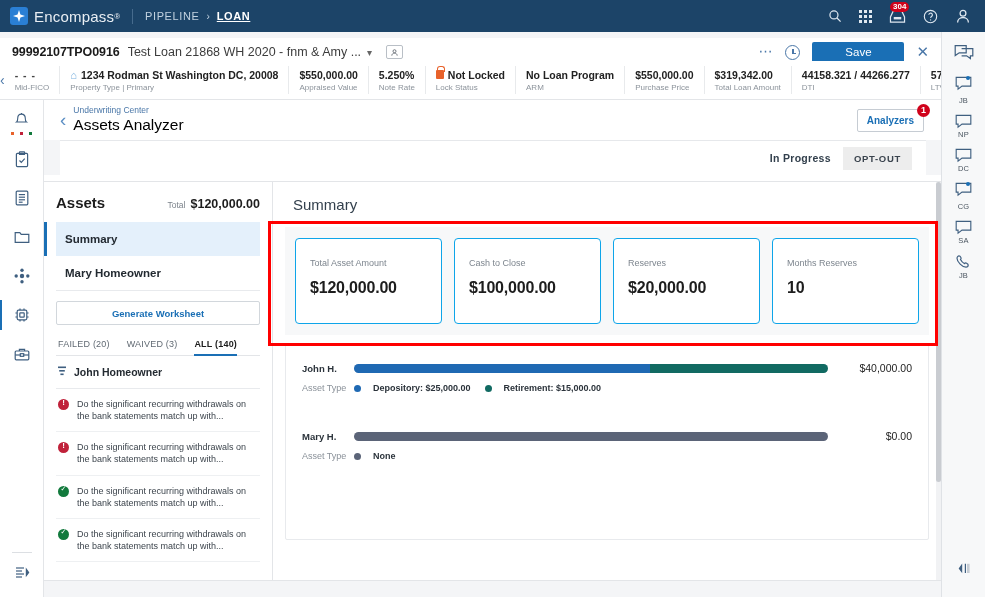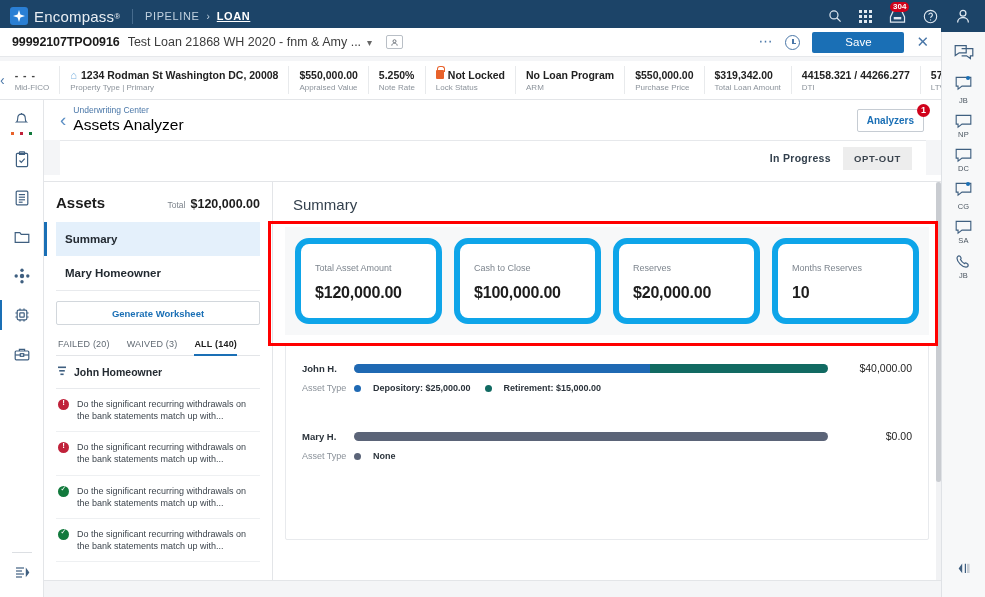--- a/index.html
+++ b/index.html
@@ -37,21 +37,21 @@
   .grid9 { display:grid; grid-template-columns:repeat(3,3px); grid-template-rows:repeat(3,3px); gap:2px; }
   .grid9 i { background:#dfe8f0; display:block; width:3px; height:3px; }
   .badge-wrap { position:relative; }
   .badge {
     position:absolute; top:-7px; left:1px; background:#d0021b; color:#fff;
     font-size:8px; font-weight:bold; border-radius:7px; padding:1px 3px; line-height:1.1;
   }
 
   
   .loanbar {
-    position:absolute; left:0; top:28px; width:941px; height:29px;
+    position:absolute; left:0; top:38px; width:941px; height:29px;
     background:#ffffff; display:flex; align-items:center; padding:0 12px;
     border-bottom:1px solid #e6e8eb;
   }
   .loan-id { font-size:12.5px; font-weight:bold; color:#1a1a1a; letter-spacing:-.1px;}
   .loan-name { font-size:12.5px; color:#3c3c3c; margin-left:8px; }
   .chev-sm { color:#666; font-size:10px; margin-left:6px; }
   .mini-btn {
     margin-left:14px; width:17px; height:14px; border:1px solid #b9bfc6;
     border-radius:2px; display:flex; align-items:center; justify-content:center;
     font-size:8px; color:#5a6168;
@@ -167,21 +167,21 @@
   .q-dot.ok { background:#127a3d; }
   .q-dot.err:after{content:"!";position:absolute;left:0;right:0;top:-1px;text-align:center;color:#fff;font-size:8px;font-weight:bold;}
   .q-dot.ok:after{content:"\2713";position:absolute;left:0;right:0;top:-1px;text-align:center;color:#fff;font-size:7px;}
   .q-txt { font-size:9px; color:#3d454d; line-height:1.35; }
 
   
   .main { position:absolute; left:273px; top:182px; width:668px; height:398px; background:#fff; overflow:hidden;}
   .main-title { font-size:15px; color:#33404d; padding:14px 0 0 20px; font-weight:400;}
   .cards-zone { margin:14px 12px 0 12px; background:#f7f8f9; padding:11px 10px; display:flex; gap:12px; }
   .card {
-    flex:1; background:#fff; border:6px solid #0ea5e9; border-radius:14px;
+    flex:1; background:#fff; border:1px solid #0ea5e9; border-radius:4px;
     height:86px; padding:19px 14px 4px 14px;
   }
   .card-lbl { font-size:9px; color:#7d858e; }
   .card-val { font-size:16px; font-weight:bold; color:#1d1d1d; margin-top:11px; letter-spacing:-.2px;}
   .chart-box {
     margin:9px 12px 0 12px; background:#fff; border:1px solid #e8eaed; border-radius:2px;
     height:196px; padding:17px 16px 0 16px;
   }
   .brow { display:flex; align-items:center; }
   .bname { font-size:9.5px; font-weight:bold; color:#2b333b; width:52px; flex:0 0 52px;}

